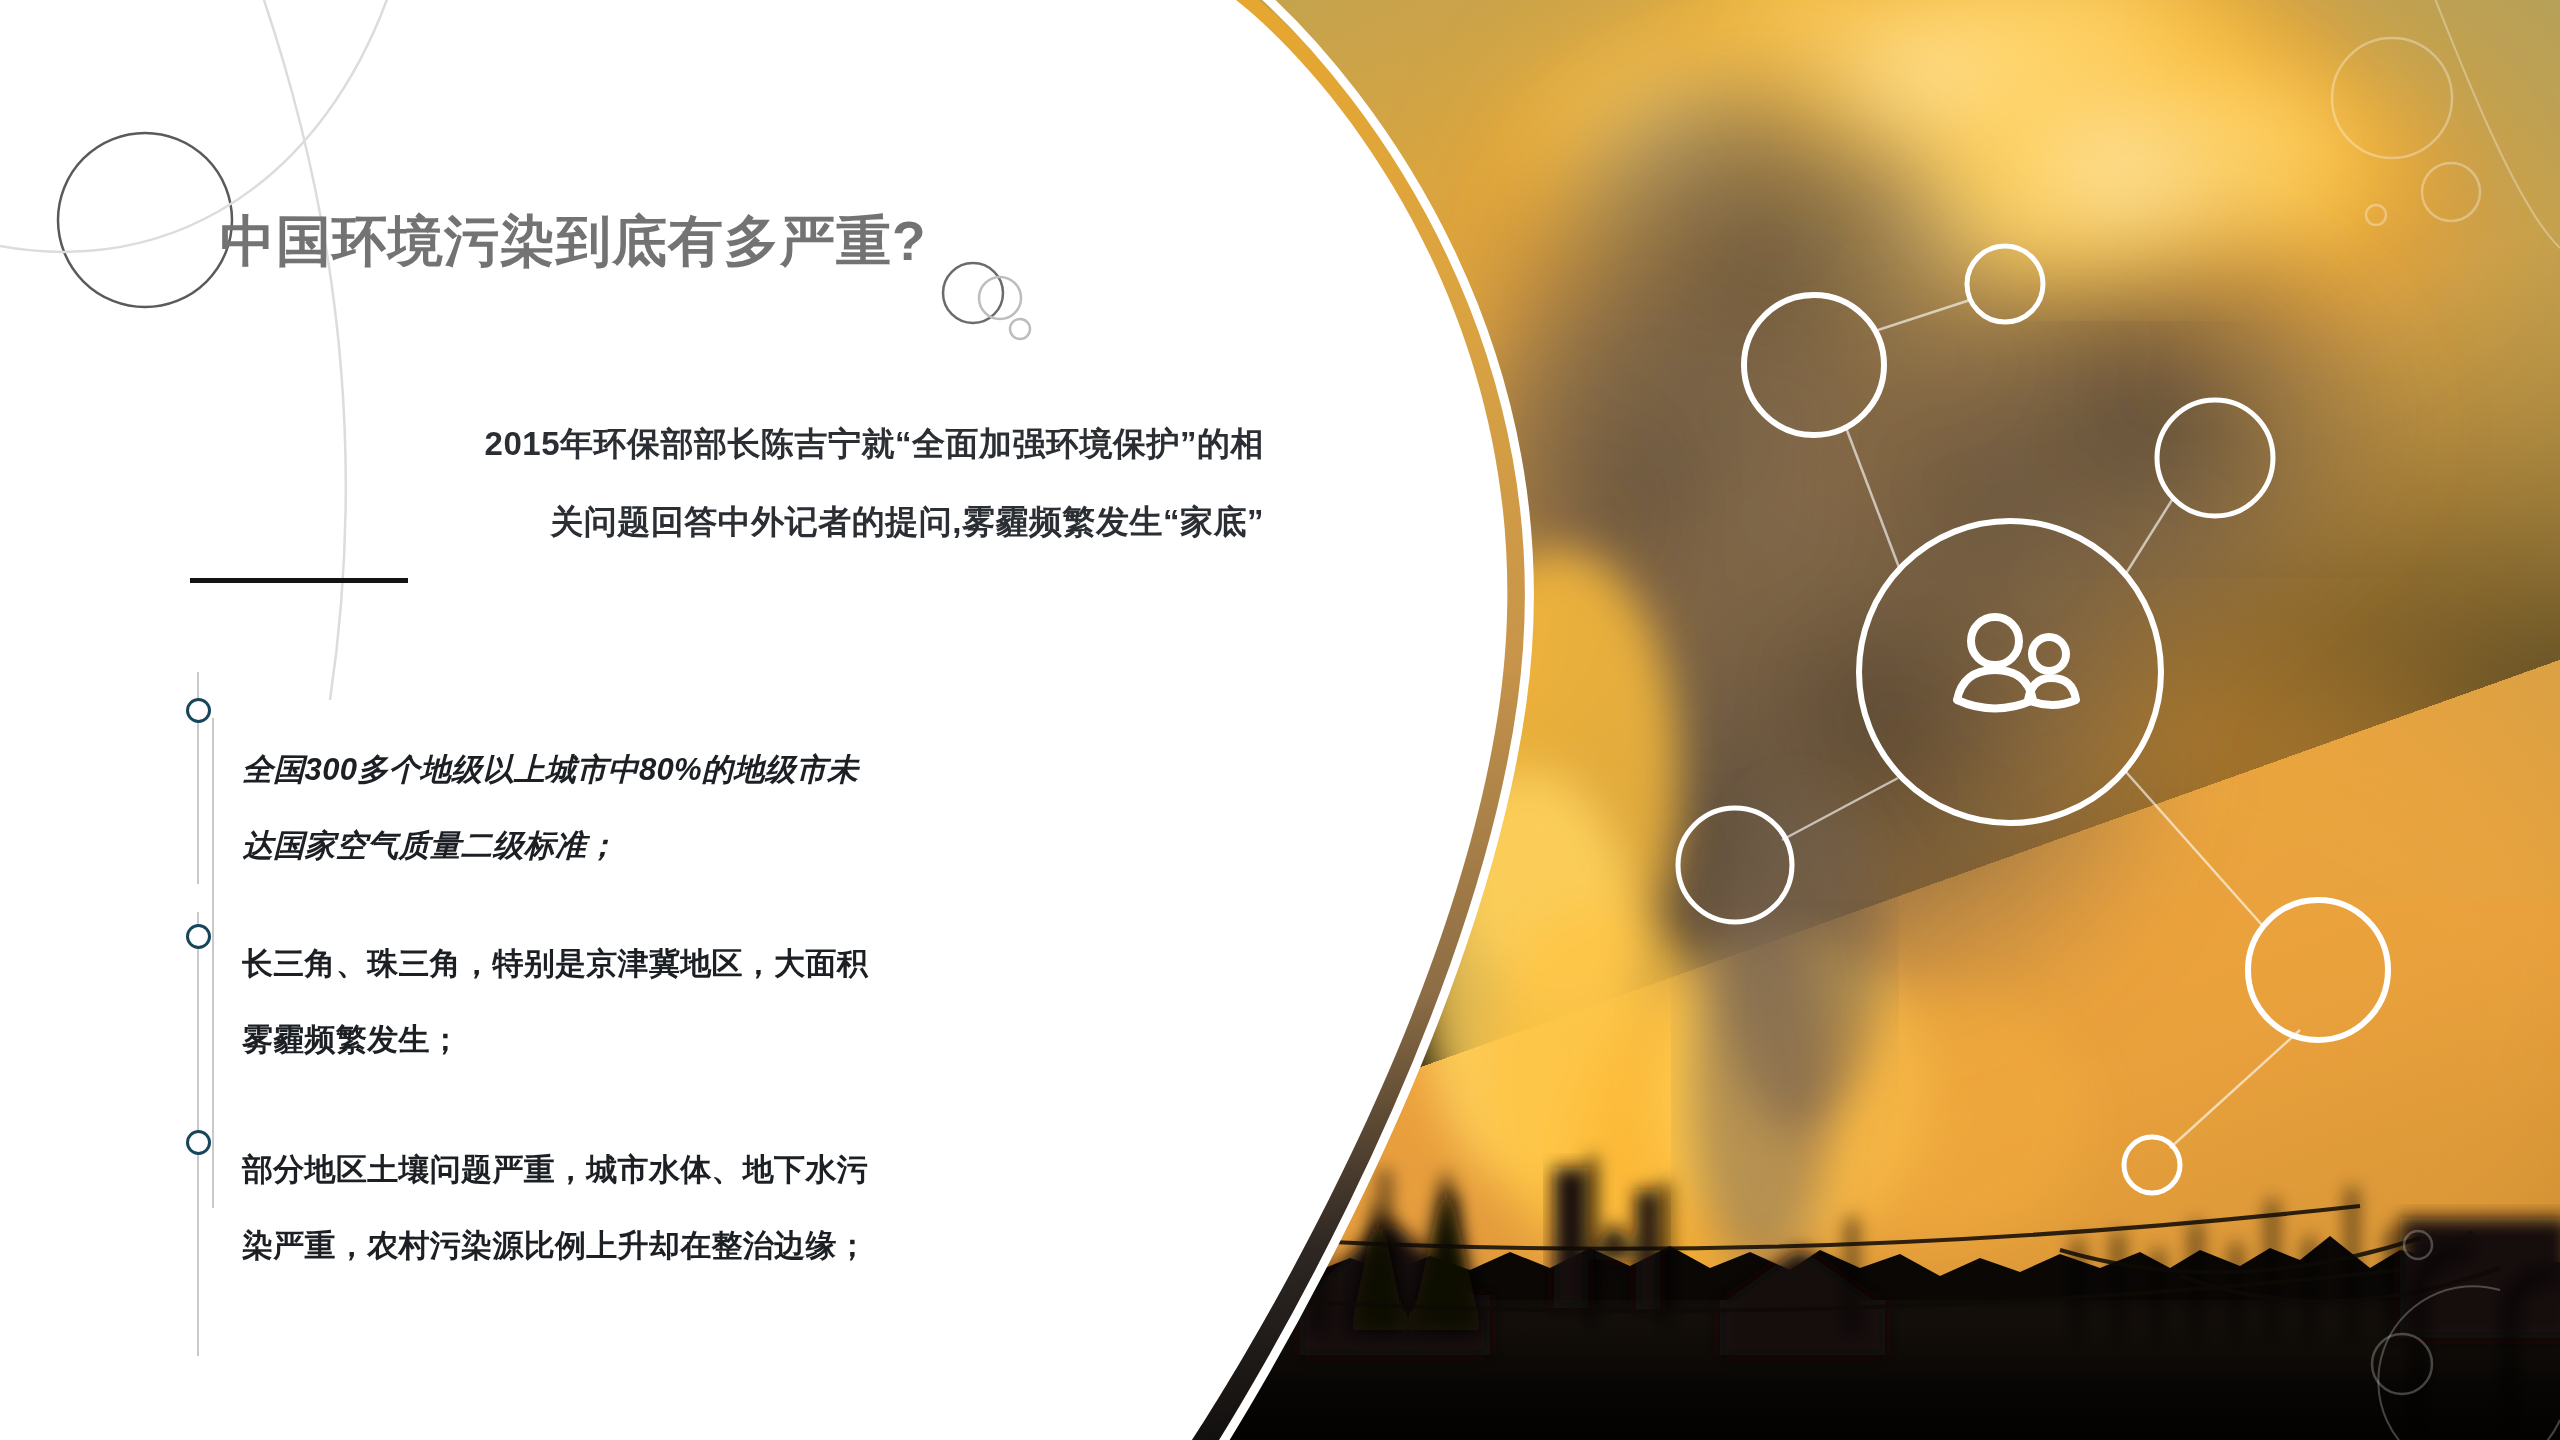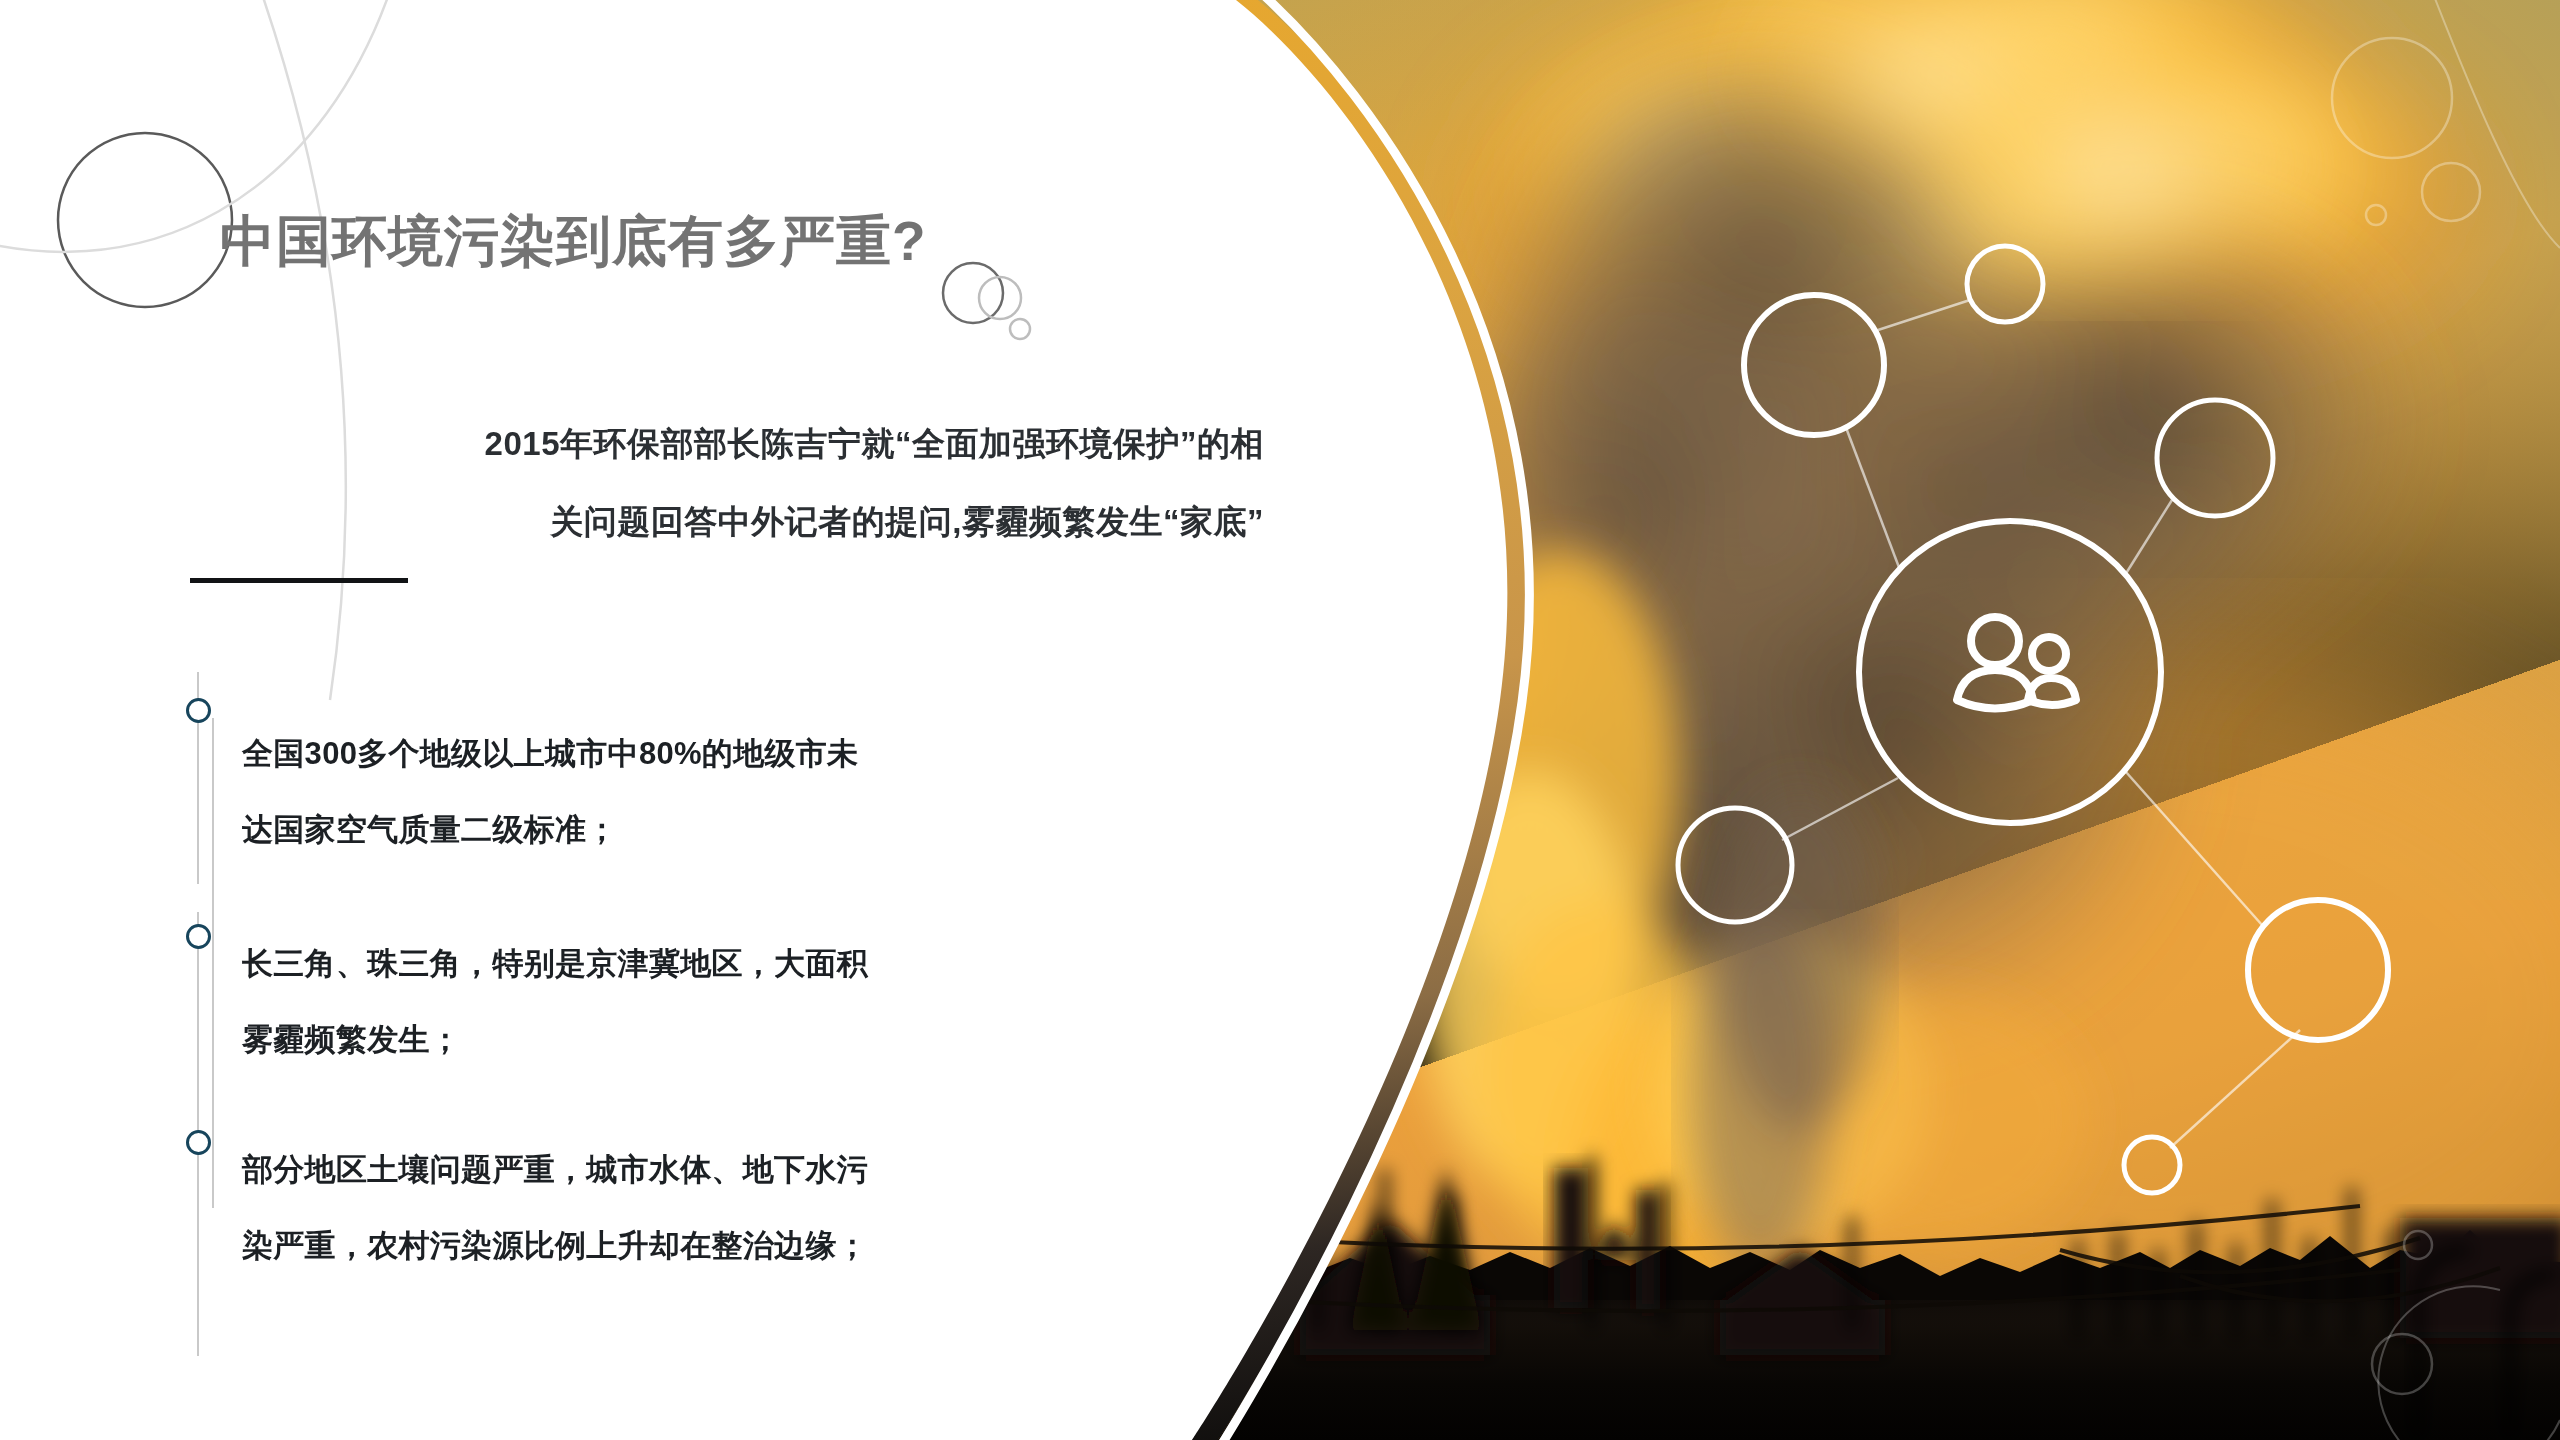--- a/index.html
+++ b/index.html
@@ -316,21 +316,21 @@
       <div class="tl-line" style="left:197px;top:672px;height:212px;"></div>
       <div class="tl-line" style="left:212px;top:718px;height:248px;"></div>
       <div class="tl-line" style="left:197px;top:912px;height:262px;"></div>
       <div class="tl-line" style="left:212px;top:958px;height:250px;"></div>
       <div class="tl-line" style="left:197px;top:1156px;height:200px;"></div>
 
       <div class="tl-dot" style="left:186px;top:698px;"></div>
       <div class="tl-dot" style="left:186px;top:924px;"></div>
       <div class="tl-dot" style="left:186px;top:1130px;"></div>
 
-      <div class="bullet" style="top:716px;">
+      <div class="bullet" style="top:732px;font-style:italic;">
         <div>全国300多个地级以上城市中80%的地级市未</div>
         <div>达国家空气质量二级标准；</div>
       </div>
 
       <div class="bullet" style="top:1132px;">
         <div>部分地区土壤问题严重，城市水体、地下水污</div>
         <div>染严重，农村污染源比例上升却在整治边缘；</div>
       </div>
 
       <div class="bullet" style="top:926px;">

